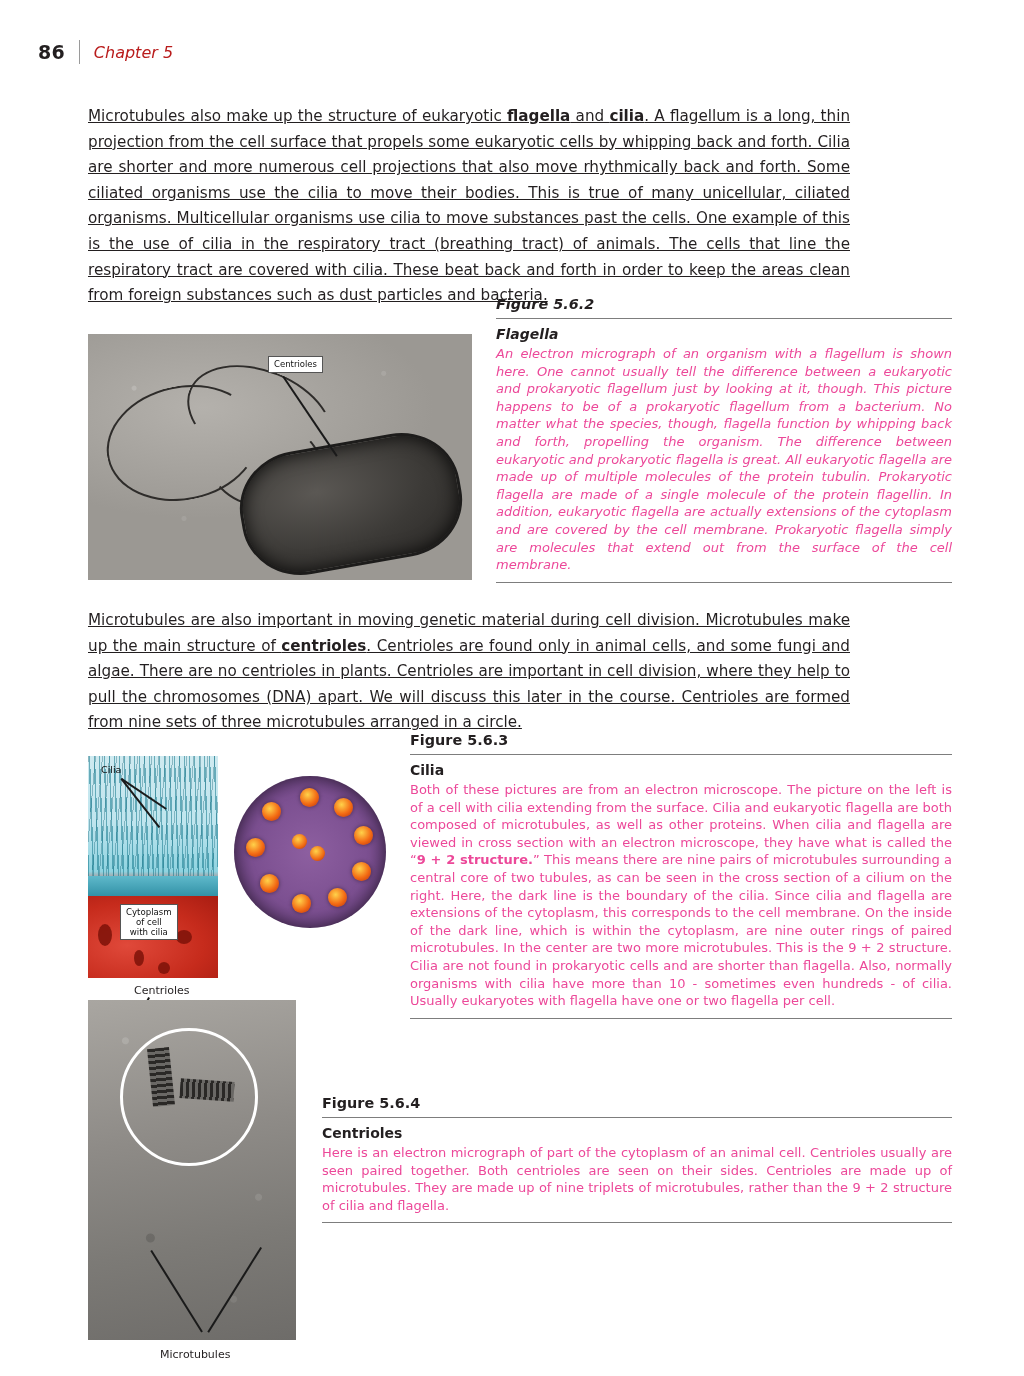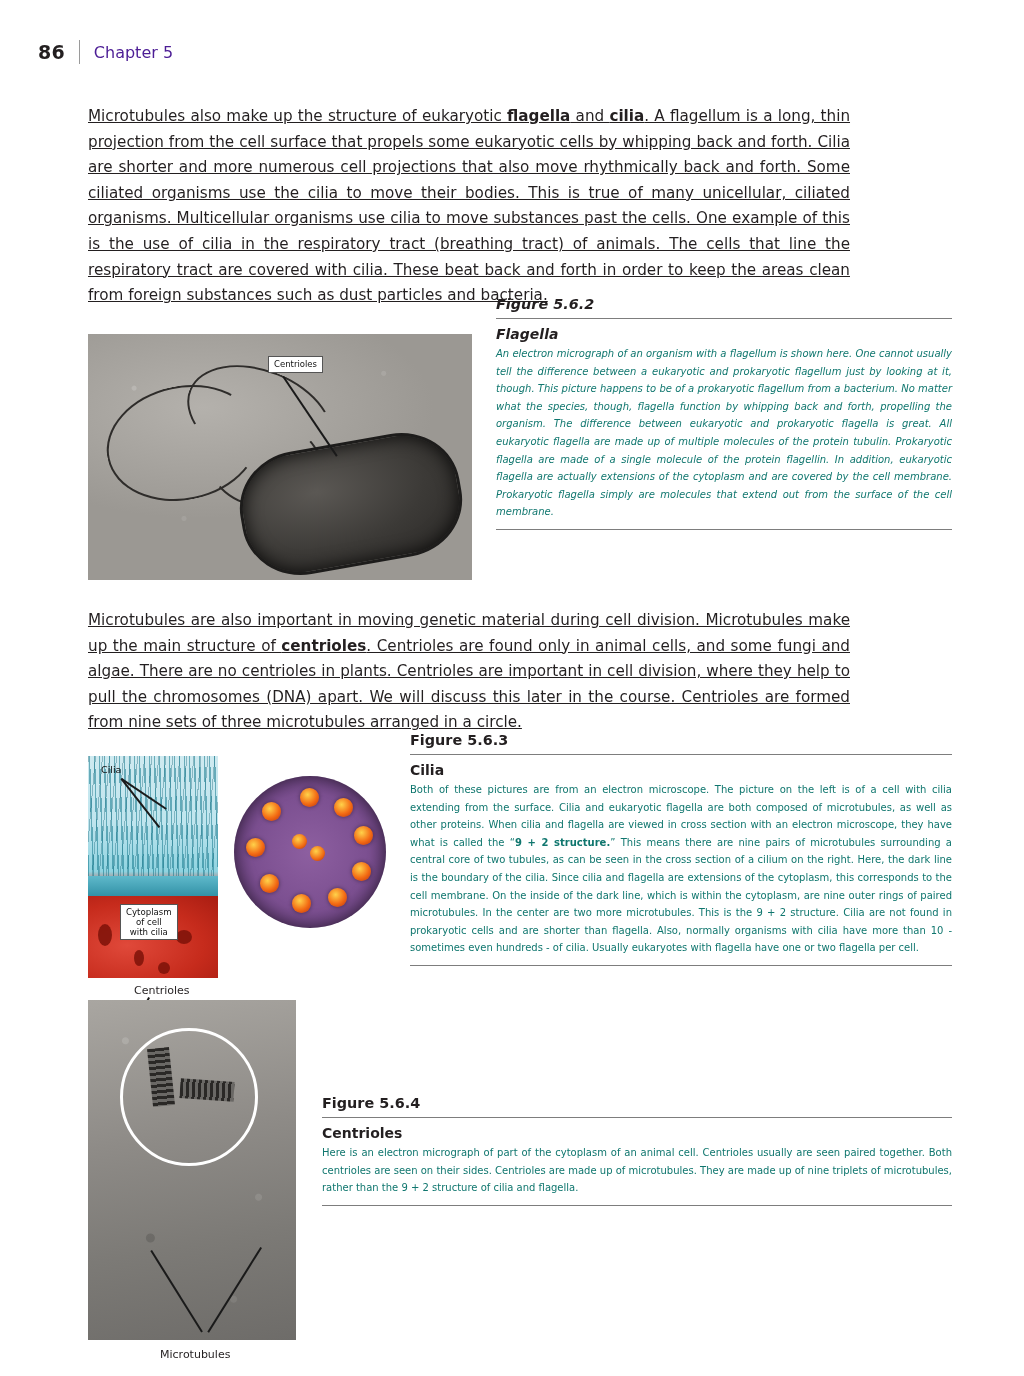--- a/index.html
+++ b/index.html
@@ -36,21 +36,22 @@
     color: #231f20;
     letter-spacing: 0.2px;
   }
   .header-rule {
     width: 1px;
     height: 24px;
     background: #9a9a9a;
   }
   .chapter-label {
     font-size: 16px;
-    color: #4c1d95;
+    color: #b91c1c;
+    font-style: italic;
   }
 
   
   .para {
     position: absolute;
     font-size: 15.2px;
     line-height: 25.6px;
     text-align: justify;
     color: #231f20;
     text-decoration: underline;
@@ -81,24 +82,24 @@
     border-top: 1px solid #7d7d7d;
     margin: 2px 0 7px 0;
   }
   .fig-subtitle {
     font-size: 14px;
     font-weight: bold;
     color: #231f20;
     margin-bottom: 3px;
   }
   .fig-caption {
-    font-size: 10px;
+    font-size: 13px;
     line-height: 17.6px;
     text-align: justify;
-    color: #0f766e;
+    color: #ec4899;
   }
   .fig-caption b { font-weight: bold; }
   .fig-rule-bottom {
     border-top: 1px solid #7d7d7d;
     margin-top: 8px;
   }
 
   #figure-562 { left: 496px; top: 296px; width: 456px; font-style: italic; }
   #figure-563 { left: 410px; top: 732px; width: 542px; }
   #figure-564 { left: 322px; top: 1095px; width: 630px; }

